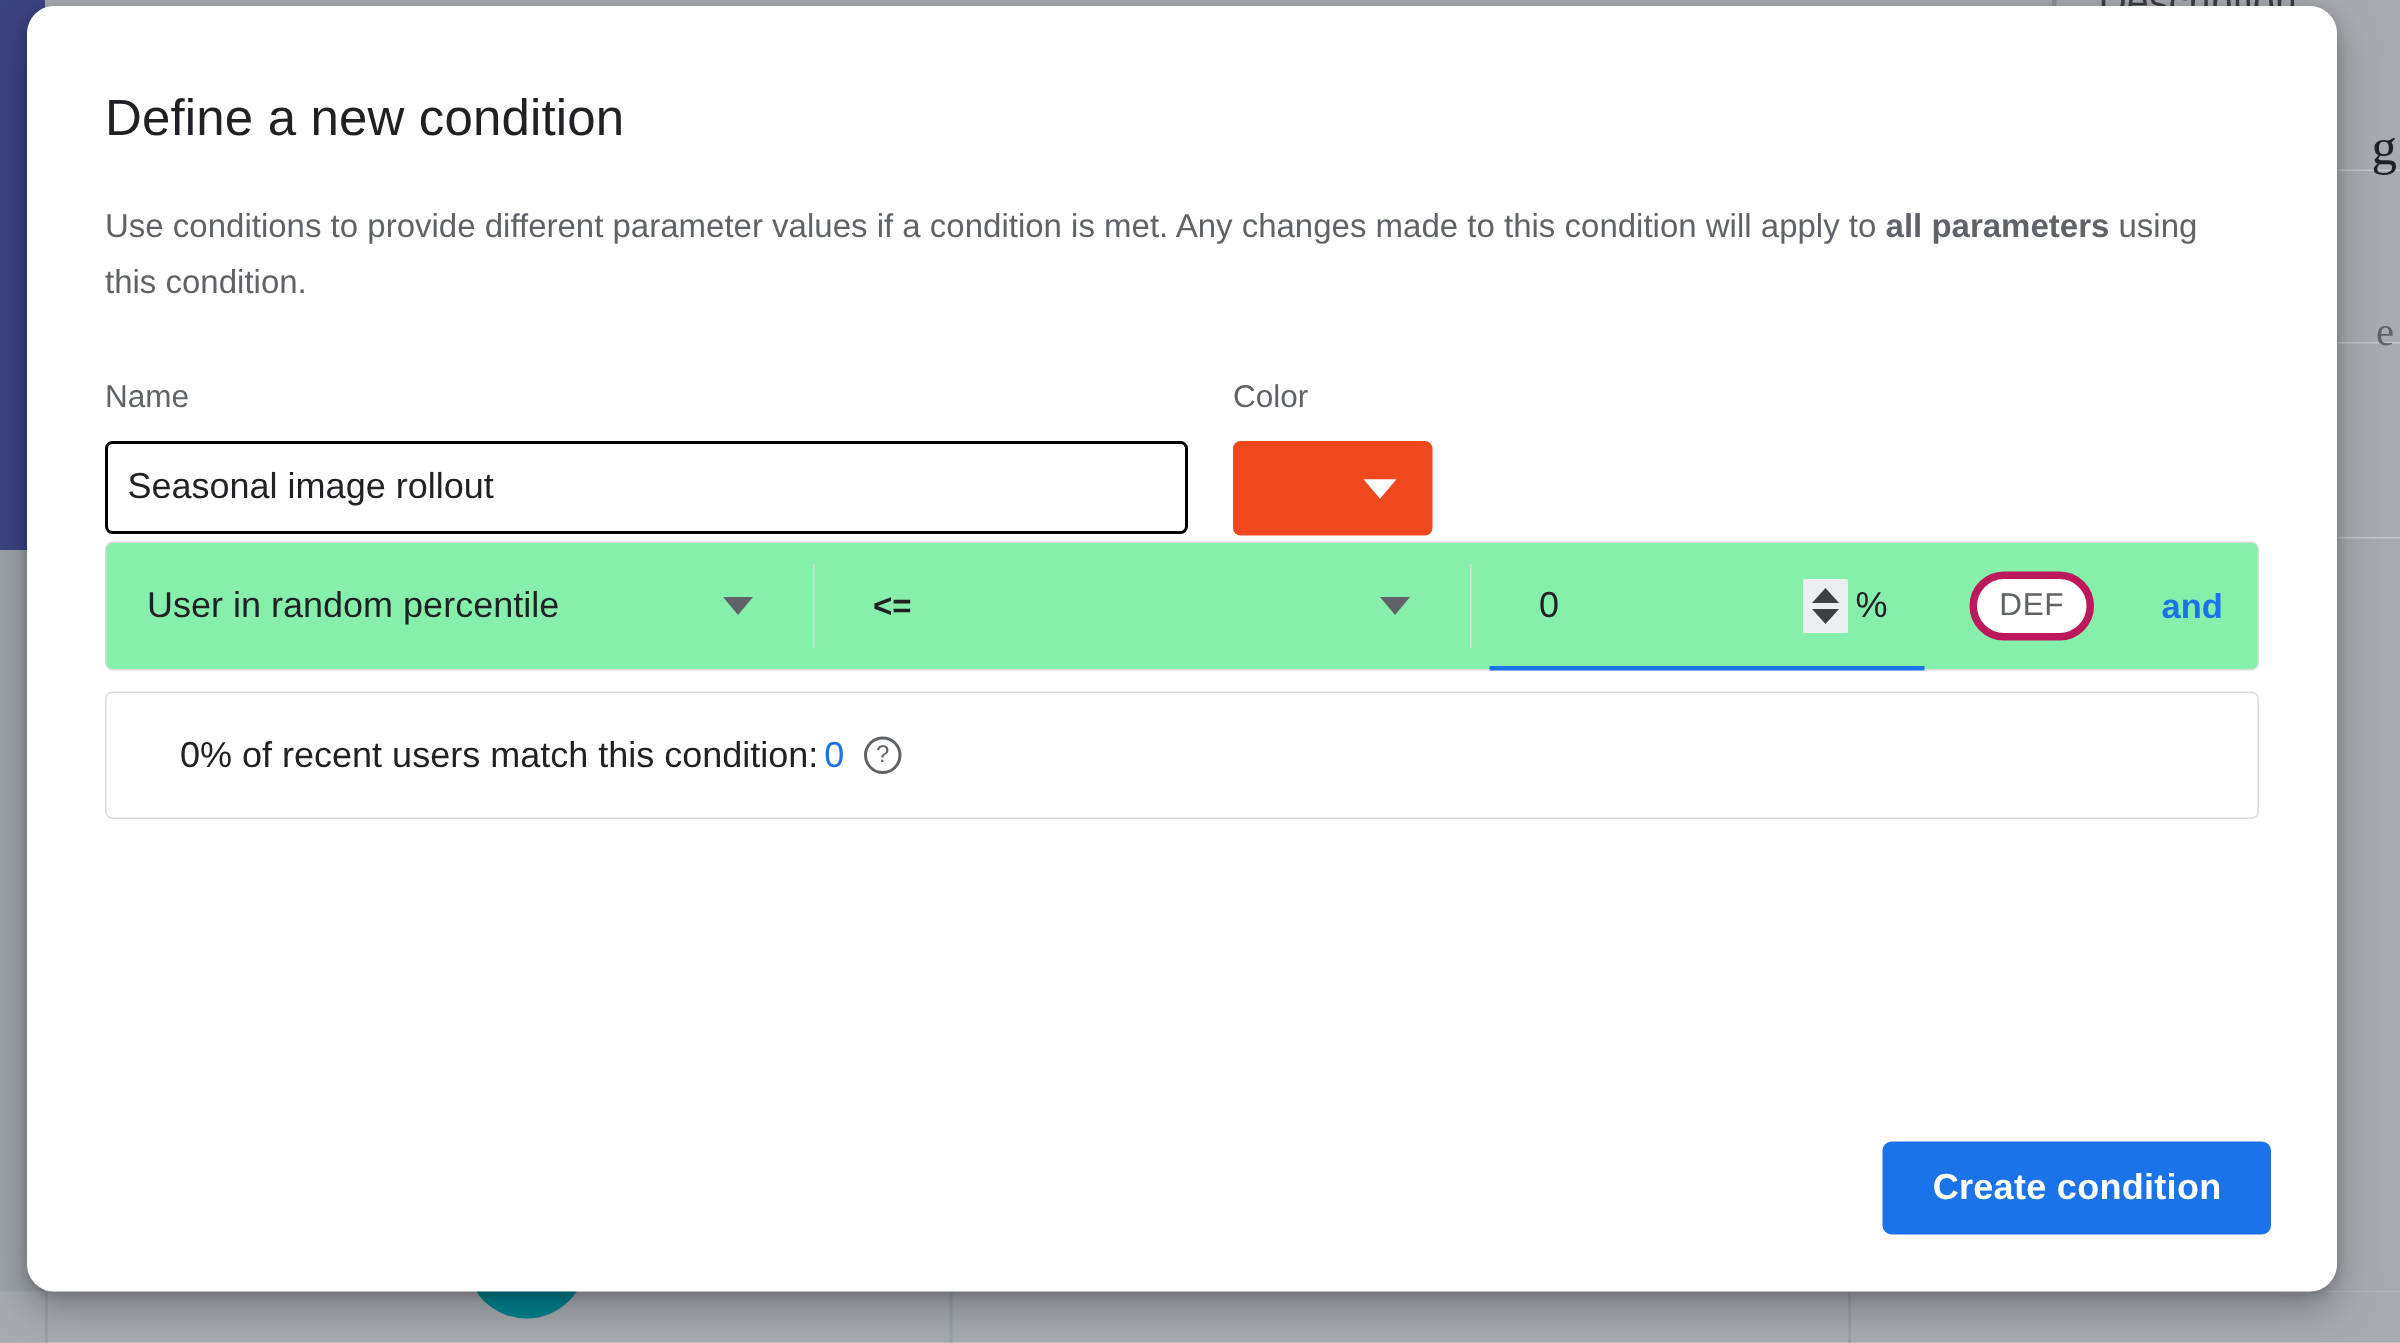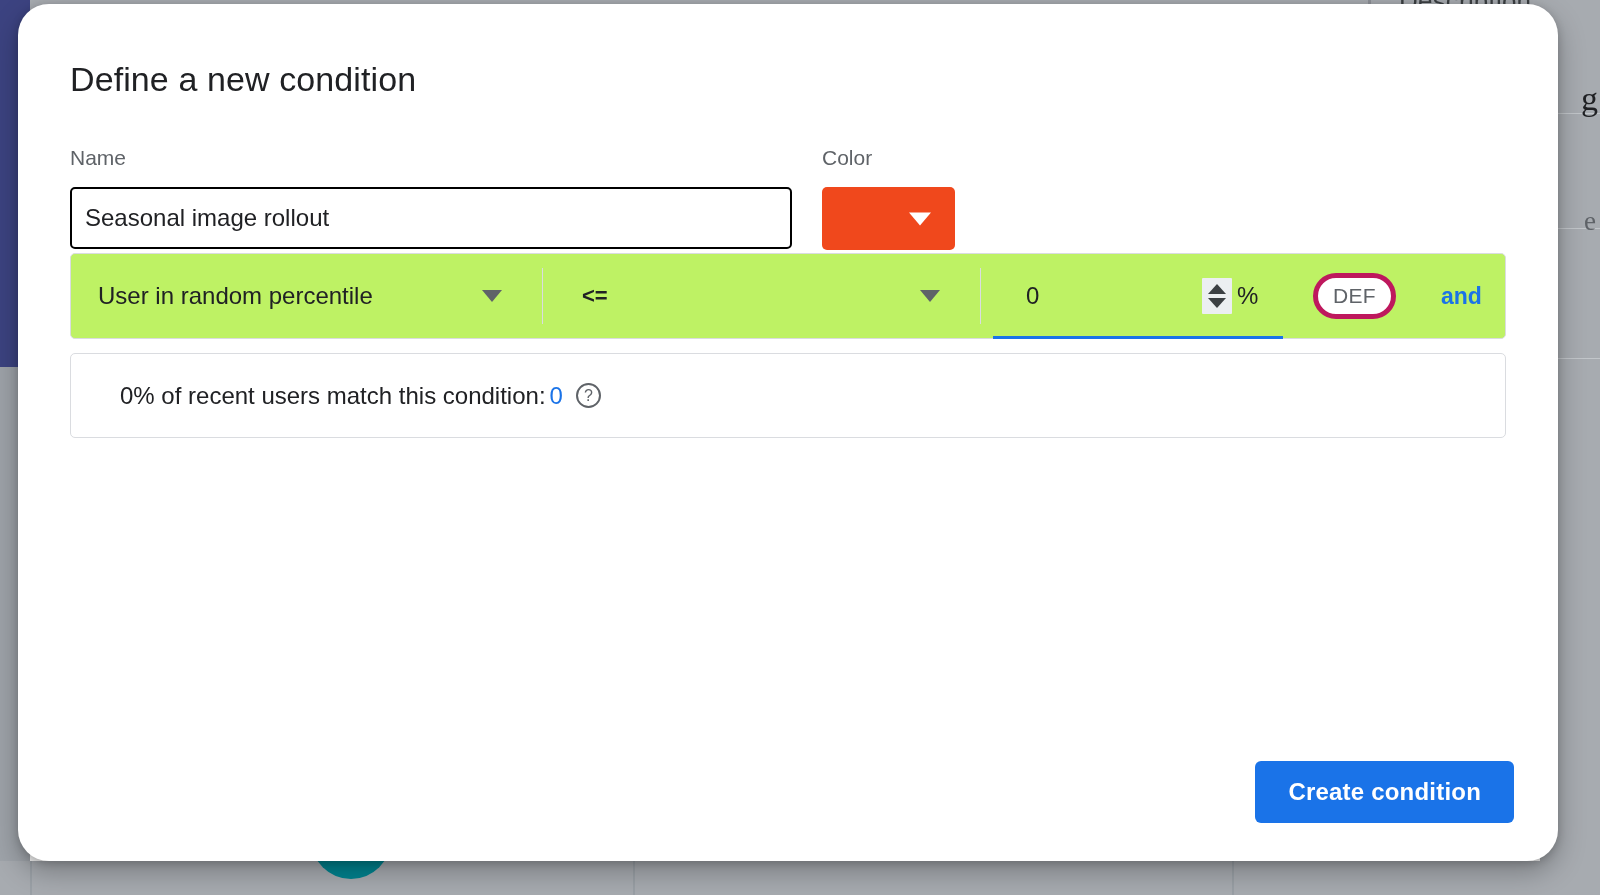--- a/index.html
+++ b/index.html
@@ -70,21 +70,21 @@
     background: #00838f;
   }
   .bg-vline { position: absolute; bottom: 0; width: 2px; height: 34px; background: #9aa0a6; }
 
   
   #modal {
     position: absolute;
     left: 18px; top: 4px;
     width: 1540px; height: 857px;
     background: #ffffff;
-    border-radius: 31px;
+    border-radius: 18px;
     box-shadow: 0 11px 28px rgba(0,0,0,.28), 0 2px 8px rgba(0,0,0,.18);
     padding: 0 52px;
   }
 
   .modal-title {
     margin: 0; padding-top: 56px;
     font-size: 34px; font-weight: 400; color: #202124;
     letter-spacing: .1px;
   }
   .modal-desc {
@@ -128,21 +128,21 @@
   .applies-label {
     margin-top: 64px; margin-bottom: 17px;
     font-size: 21px; color: #5f6368;
   }
 
   .cond-row {
     position: relative;
     display: flex; align-items: center;
     width: 1436px; height: 86px;
     border: 1px solid #dadce0; border-radius: 5px;
-    background: #bef264;
+    background: #86efac;
     gap: 12px;
   }
   .cond-select {
     display: flex; align-items: center; justify-content: space-between;
     height: 100%; cursor: pointer;
     padding: 0 28px 0 27px;
   }
   .sel-subject { width: 459px; }
   .sel-operator { width: 413px; }
   .sel-text { font-size: 24px; color: #202124; }
@@ -267,20 +267,21 @@
     <div class="bg-vline" style="left:633px"></div>
     <div class="bg-vline" style="left:1232px"></div>
   </div>
   <div class="bg-avatar"></div>
 </div>
 
 <div id="modal">
 
   <h1 class="modal-title">Define a new condition</h1>
 
+  <p class="modal-desc"><span>Use conditions to provide different parameter values if a condition is met. Any changes made to this condition will apply to </span><b>all parameters</b><span> using this condition.</span></p>
 
   <div class="field-row">
     <div class="field-name">
       <label class="field-label">Name</label>
       <input class="text-input" type="text" value="Seasonal image rollout" style="">
     </div>
     <div class="field-color">
       <label class="field-label">Color</label>
       <button class="color-swatch">
         <span class="color-caret"></span>

